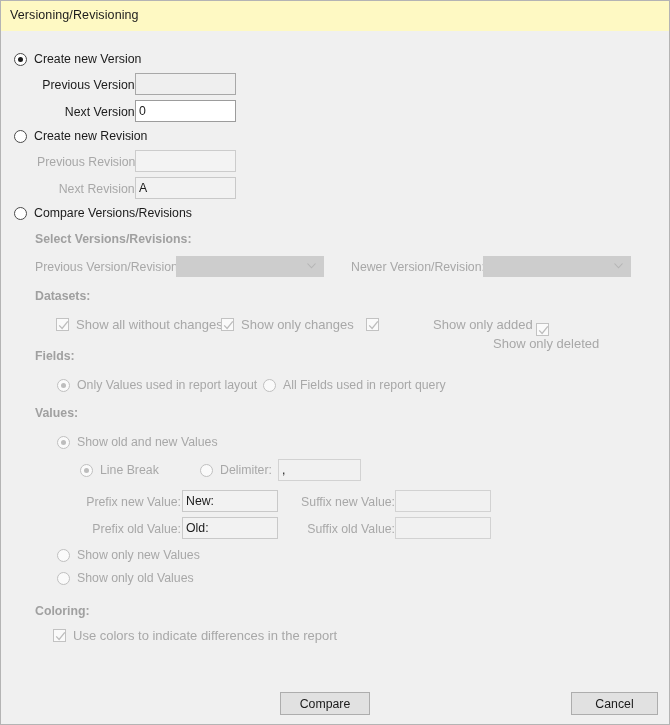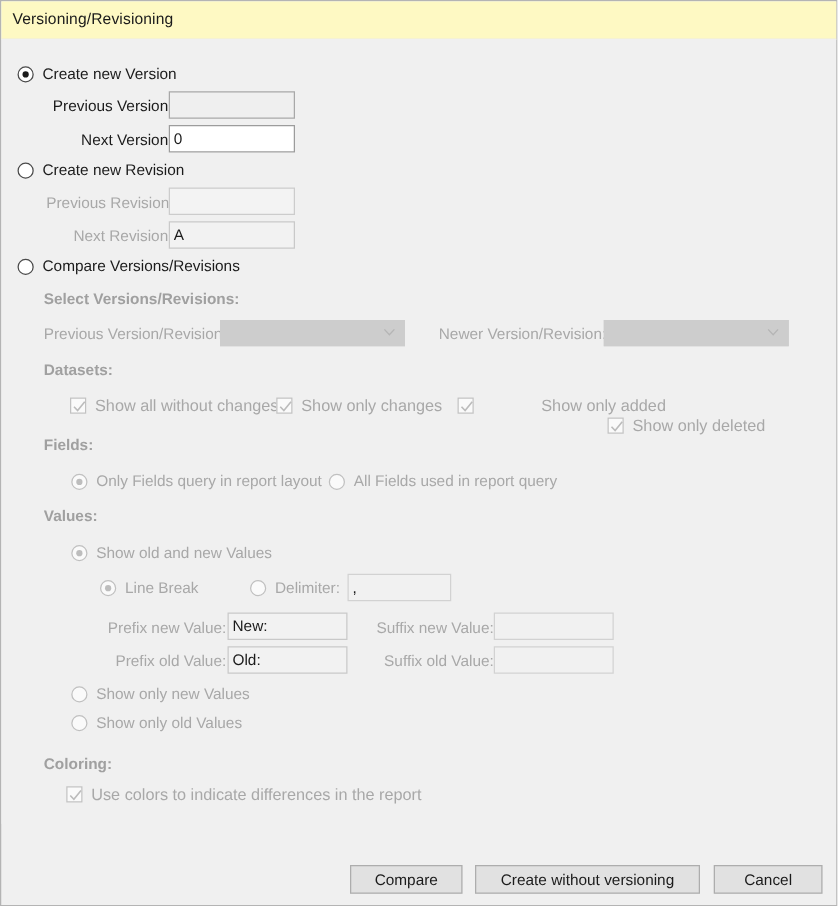--- a/index.html
+++ b/index.html
@@ -294,34 +294,34 @@
 
     <div class="checkbox" style="left:365px; top:286px;gap:47px;">
       <span class="box">
         <svg width="11" height="11" viewBox="0 0 11 11">
           <path d="M1.2 5.4 L4.1 8.4 L9.8 1.4" fill="none" stroke="#bcbcbc" stroke-width="1.3"></path>
         </svg>
       </span>
       <span class="lbl">Show only added</span>
     </div>
 
-    <div class="checkbox" style="left:485px; top:302px;">
+    <div class="checkbox" style="left:485px; top:292px;flex-direction:column;">
       <span class="box">
         <svg width="11" height="11" viewBox="0 0 11 11">
           <path d="M1.2 5.4 L4.1 8.4 L9.8 1.4" fill="none" stroke="#bcbcbc" stroke-width="1.3"></path>
         </svg>
       </span>
       <span class="lbl">Show only deleted</span>
     </div>
 
     <div class="sectionhdr" style="left:34px; top:318px;">Fields:</div>
 
     <div class="radio disabled checked" style="left:56px; top:347px;">
       <span class="dot"></span>
-      <span class="lbl">Only Fields query in report layout</span>
+      <span class="lbl">Only Values used in report layout</span>
     </div>
 
     <div class="radio disabled" style="left:262px; top:347px;">
       <span class="dot"></span>
       <span class="lbl">All Fields used in report query</span>
     </div>
 
     <div class="sectionhdr" style="left:34px; top:375px;">Values:</div>
 
     <div class="radio disabled checked" style="left:56px; top:404px;">
@@ -367,17 +367,16 @@
     <div class="checkbox" style="left:52px; top:597px;">
       <span class="box">
         <svg width="11" height="11" viewBox="0 0 11 11">
           <path d="M1.2 5.4 L4.1 8.4 L9.8 1.4" fill="none" stroke="#bcbcbc" stroke-width="1.3"></path>
         </svg>
       </span>
       <span class="lbl">Use colors to indicate differences in the report</span>
     </div>
 
     <div class="btn" style="left:279px; top:661px; width:90px;">Compare</div>
-    <div class="btn" style="left:379px; top:661px; width:180px;">Create without versioning</div>
     <div class="btn" style="left:570px; top:661px; width:87px;">Cancel</div>
 
   </div>
 </div>
 
 </body></html>

